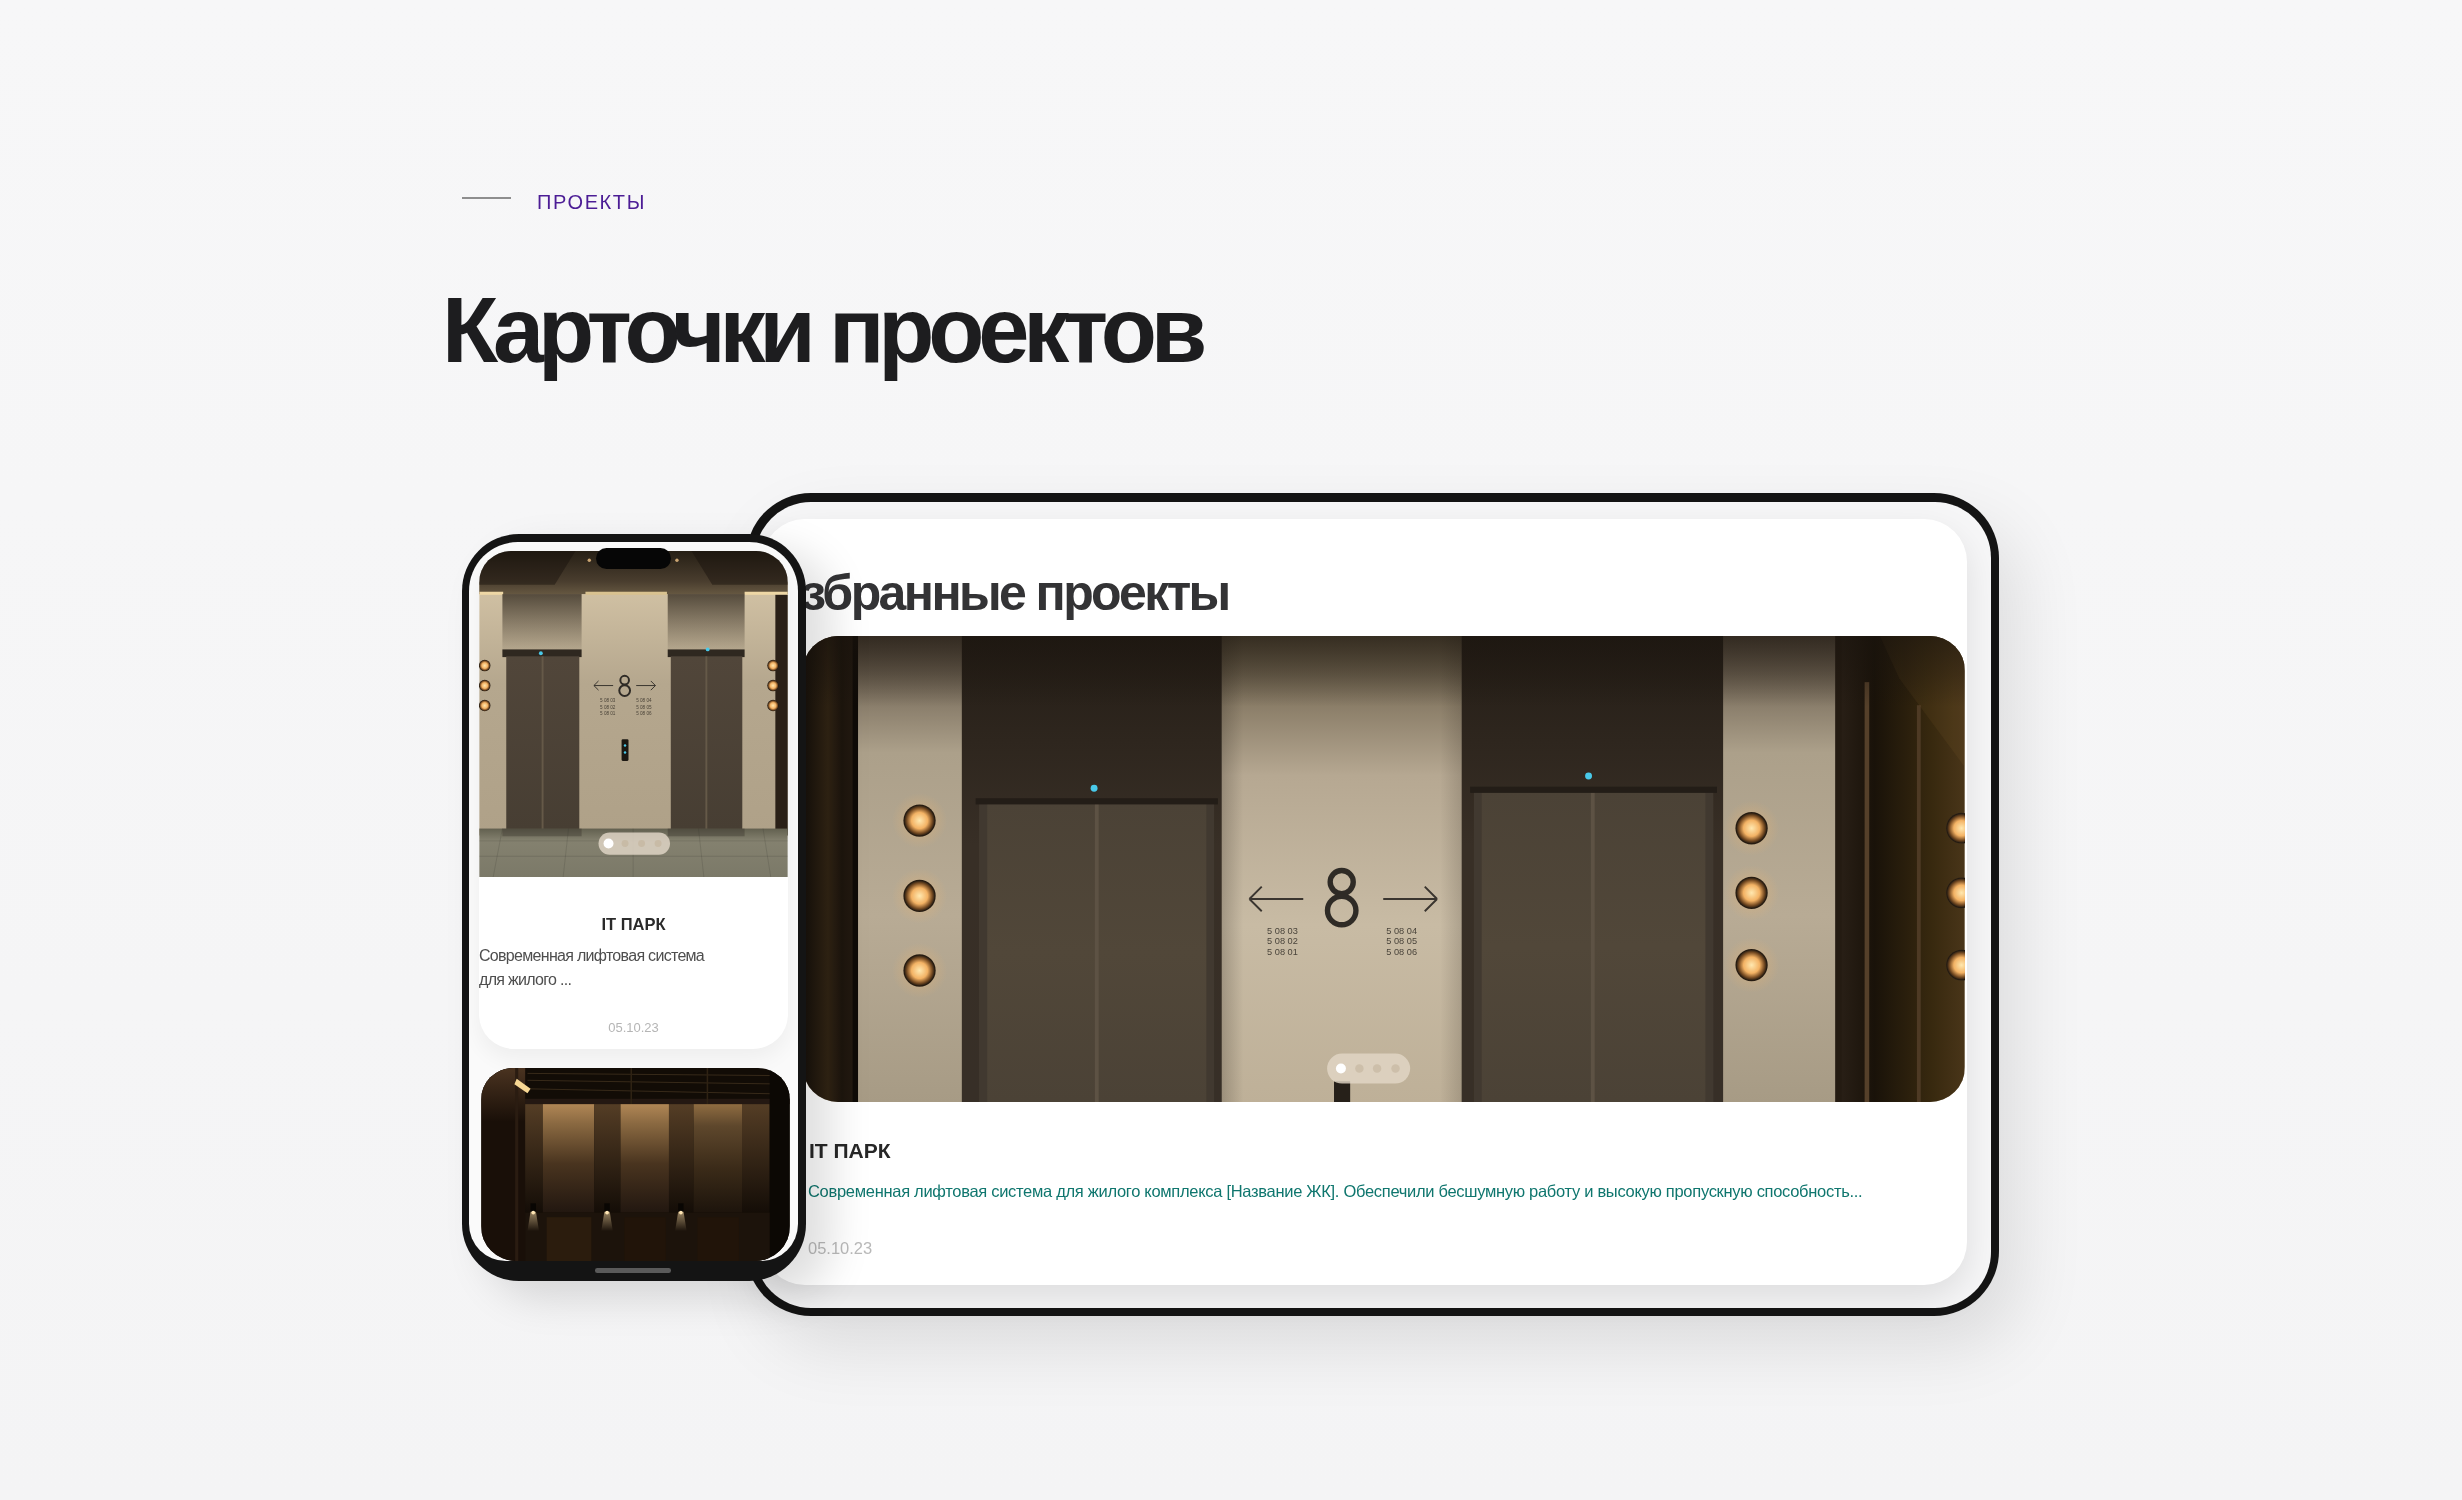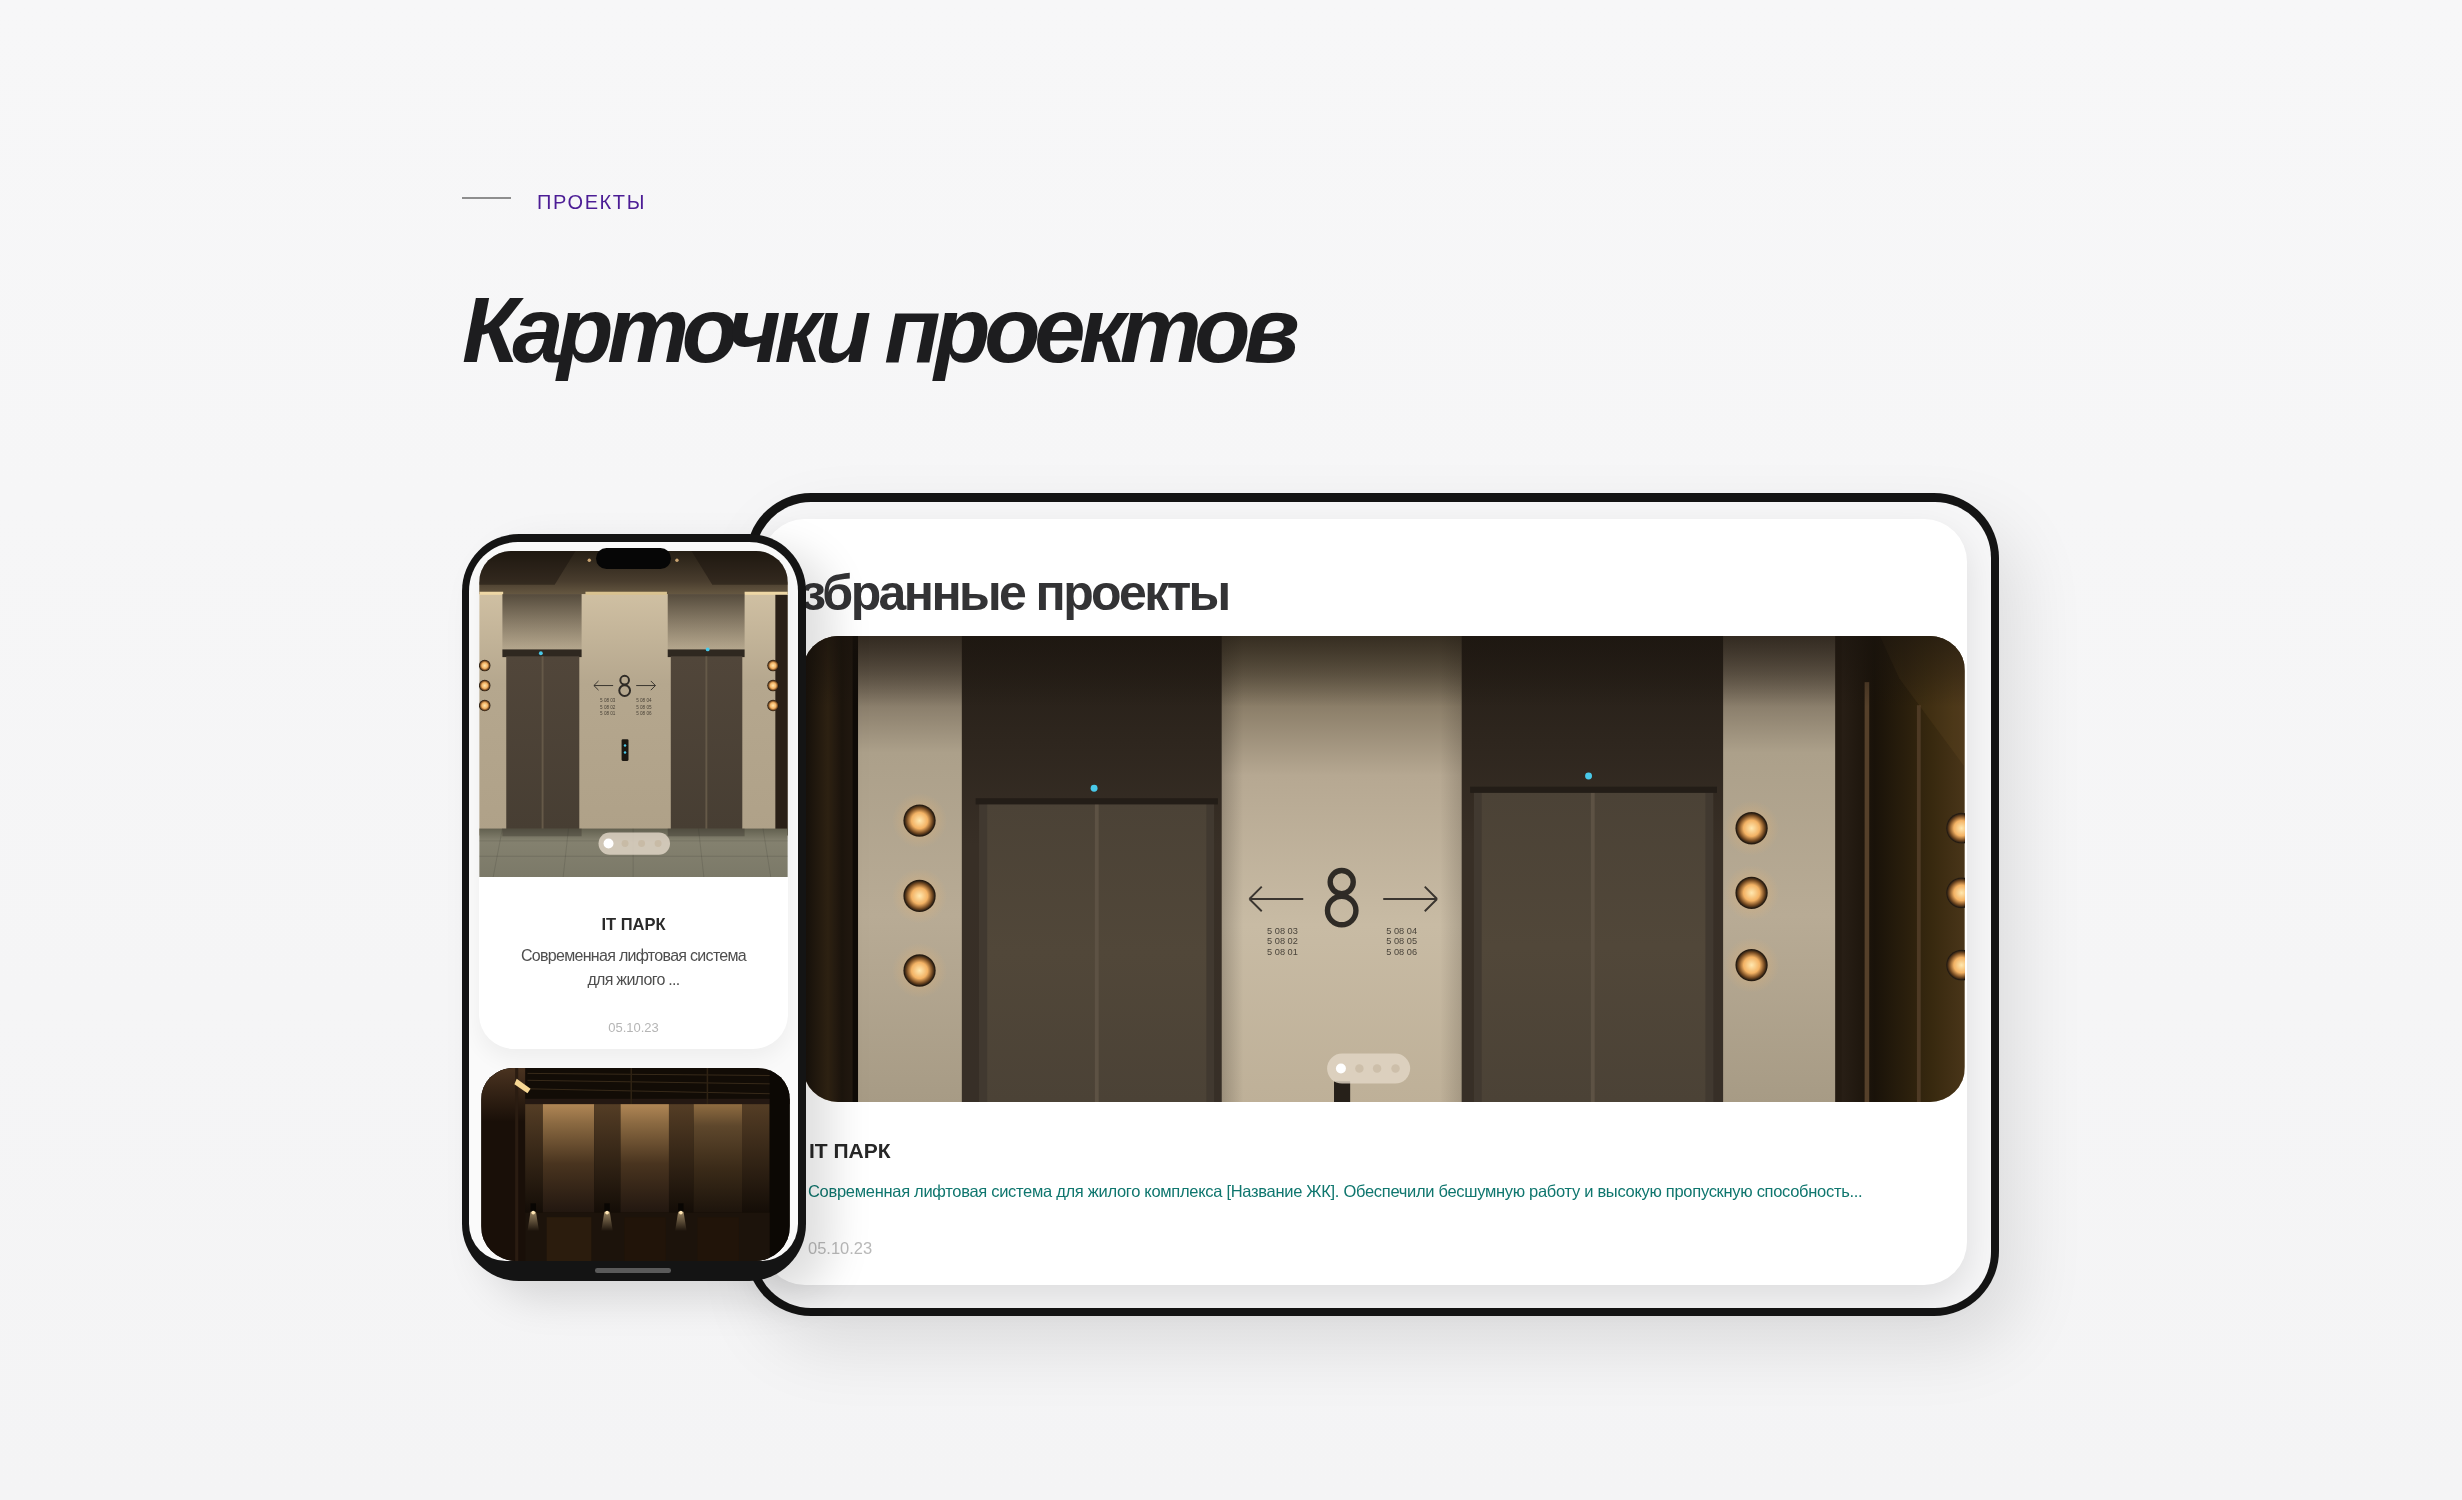--- a/index.html
+++ b/index.html
@@ -9,21 +9,21 @@
 </style>
 </head>
 <body>
 
 <div class="abs" style="left:0;top:0;width:2462px;height:1501px;background:linear-gradient(180deg,#f7f7f8 0%,#f4f4f5 100%);"></div>
 
 <div class="abs" style="left:462px;top:197px;width:49px;height:1.5px;background:#8e8e8e;"></div>
 
 <div class="abs" style="left:537px;top:192px;font-size:20px;letter-spacing:1.6px;color:#4c1d95;line-height:1;">ПРОЕКТЫ</div>
 
-<div class="abs" style="left:462px;top:284px;font-size:92px;font-weight:bold;color:#1d1d1f;letter-spacing:-6.2px;line-height:1;font-style:italic;">Карточки проектов</div>
+<div class="abs" style="left:442px;top:284px;font-size:92px;font-weight:bold;color:#1d1d1f;letter-spacing:-6.2px;line-height:1;">Карточки проектов</div>
 
 <div class="abs" style="left:746px;top:493px;width:1253px;height:823px;background:#141414;border-radius:65px;box-shadow:18.5px 31px 69px rgba(0,0,0,0.10);"></div>
 
 <div class="abs" style="left:755px;top:502px;width:1236px;height:806px;background:#f6f6f7;border-radius:56px;"></div>
 
 <div class="abs" style="left:762px;top:519px;width:1205px;height:766px;background:#ffffff;border-radius:43px;box-shadow:0 14px 35px rgba(0,0,0,0.10);"></div>
 
 <div class="abs" style="left:768px;top:568px;font-size:50px;font-weight:bold;color:#333335;letter-spacing:-2.6px;line-height:1;">Избранные проекты</div>
 
 <div class="abs" style="left:803px;top:636px;width:1162px;height:466px;border-radius:35px;overflow:hidden;">
@@ -286,21 +286,21 @@
     <rect x="155" y="366" width="93" height="29" rx="14.5" fill="rgba(222,212,196,0.85)"></rect>
     <circle cx="168" cy="380.5" r="6.5" fill="#ffffff"></circle>
     <circle cx="189.5" cy="380.5" r="4.5" fill="#c8bba6"></circle>
     <circle cx="211" cy="380.5" r="4.5" fill="#c8bba6"></circle>
     <circle cx="232.5" cy="380.5" r="4.5" fill="#c8bba6"></circle>
   </svg>
   </div>
 
   <div class="abs" style="left:10px;top:374px;width:309px;text-align:center;font-size:16.5px;font-weight:bold;color:#2a2a2a;line-height:1;">IT ПАРК</div>
 
-  <div class="abs" style="left:10px;top:402px;width:309px;text-align:center;font-size:16px;letter-spacing:-0.7px;line-height:24px;color:#4e4e4e;">Современная лифтовая система<br>для жилого ...</div>
+  <div class="abs" style="left:10px;top:402px;width:309px;font-size:16px;letter-spacing:-0.7px;line-height:24px;color:#4e4e4e;">Современная лифтовая система<br>для жилого ...</div>
 
   <div class="abs" style="left:10px;top:479px;width:309px;text-align:center;font-size:13px;color:#b5b5b5;line-height:1;">05.10.23</div>
 
   <div class="abs" style="left:11.5px;top:526px;width:309px;height:193px;border-radius:32px 32px 35px 35px;overflow:hidden;">
   <svg width="309" height="193" viewBox="0 0 401 251">
     <defs>
       <linearGradient id="meshB" x1="0" y1="0" x2="0" y2="1">
         <stop offset="0" stop-color="#b08655"></stop>
         <stop offset="0.18" stop-color="#8a6941"></stop>
         <stop offset="0.55" stop-color="#49341f"></stop>

